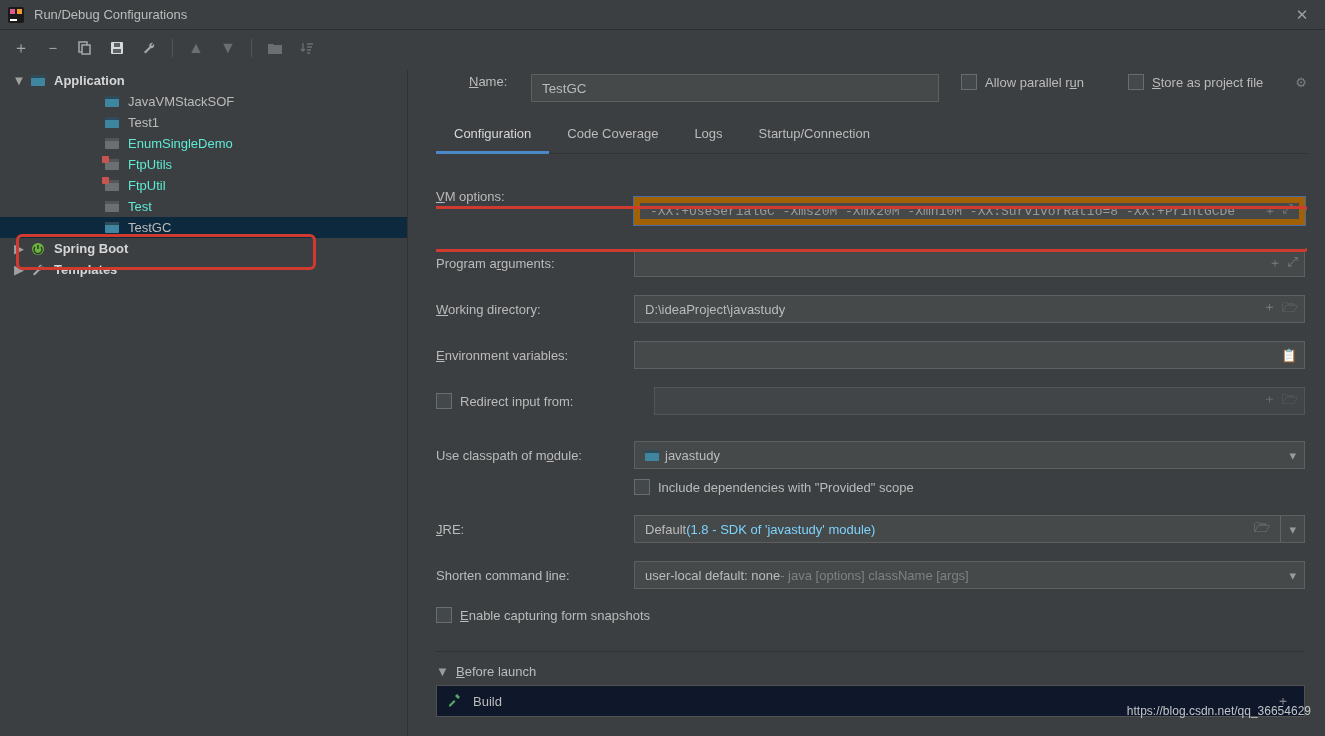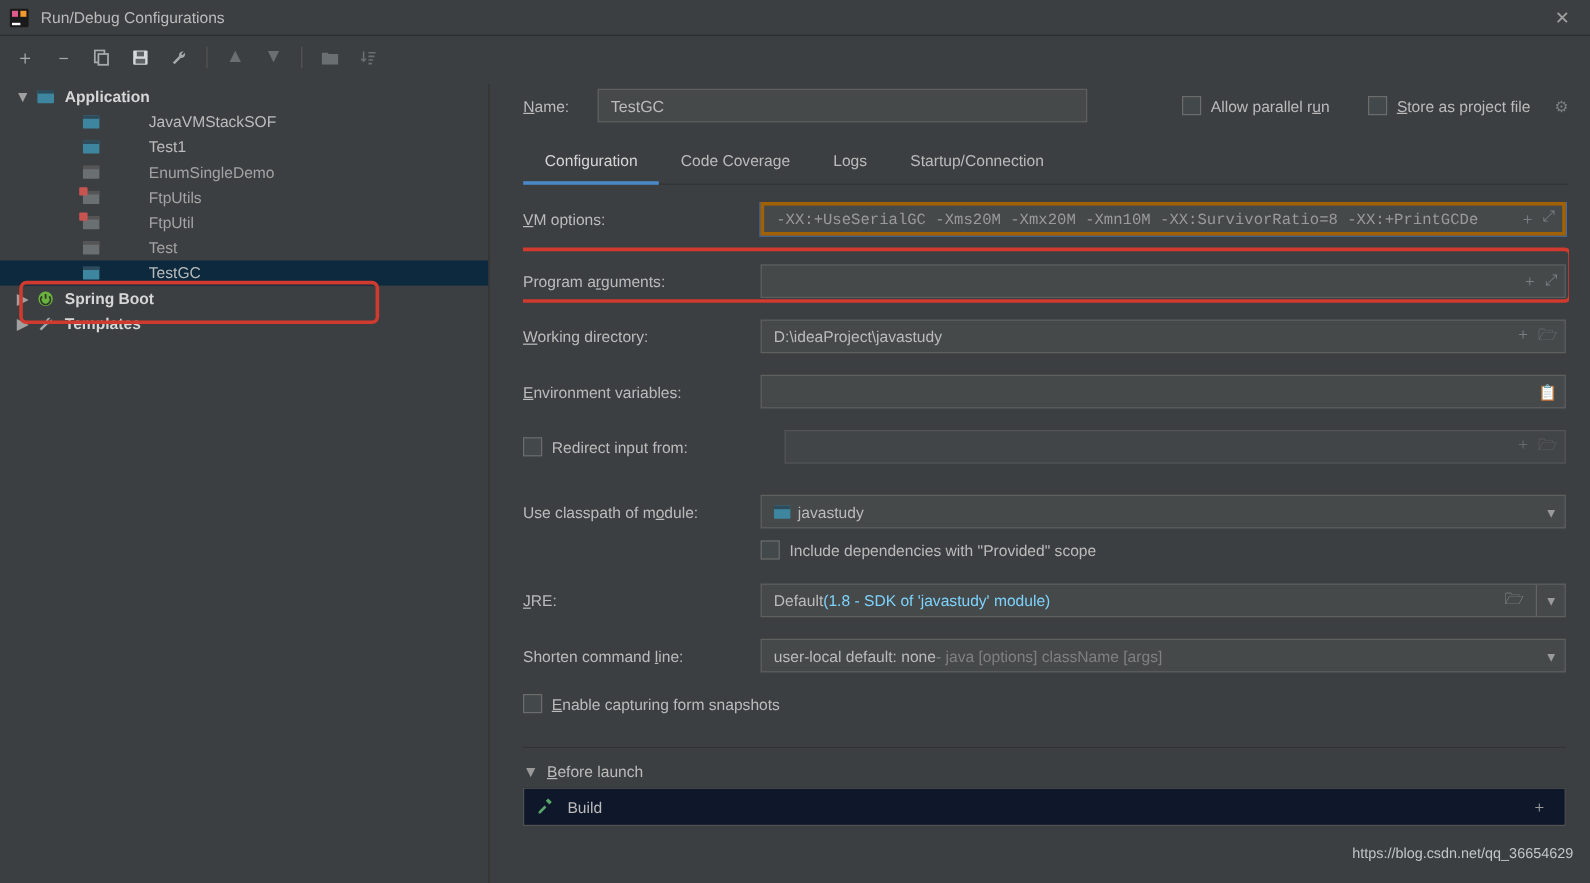--- a/index.html
+++ b/index.html
@@ -10,56 +10,56 @@
   .title-bar .close-btn { width:30px; height:22px; display:flex; align-items:center; justify-content:center; color:#a0a0a0; cursor:pointer; font-size:15px; }
 
   .toolbar-row { display:flex; align-items:center; gap:14px; padding:6px 12px 10px 12px; height:40px; }
   .toolbar-row .tb-icon { width:18px; height:18px; display:flex; align-items:center; justify-content:center; color:#a5a8ad; font-size:16px; cursor:pointer; }
   .toolbar-row .sep { width:1px; height:18px; background:#555; }
 
   .main-area { display:flex; height:calc(100% - 70px); }
   .left-panel { width:408px; border-right:1px solid #323232; overflow:hidden; position:relative; }
   .tree { padding-top:0px; }
   .tree-node { display:flex; align-items:center; padding:3px 6px 3px 12px; font-size:13px; white-space:nowrap; cursor:pointer; }
-  .tree-node.indent2 { padding-left:68px;gap:32px; }
+  .tree-node.indent2 { padding-left:104px; }
   .tree-node .caret { width:14px; display:inline-flex; justify-content:center; color:#a0a0a0; margin-right:4px; }
   .tree-node .cfg-icon { width:16px; height:14px; margin-right:8px; display:inline-flex; align-items:center; justify-content:center; }
   .tree-node .cfg-icon.err { position:relative; }
   .tree-node .cfg-icon.err::after { content:""; position:absolute; top:-2px; left:-2px; width:7px; height:7px; background:#c75450; border-radius:1px; }
   .tree-node .label { color:#bbbbbb; }
   .tree-node .label.bold { font-weight:bold; color:#d6d6d6; }
-  .tree-node .label.dim { color:#a3a3a3; }
+  .tree-node .label.dim { color:#5eead4; }
   .tree-node.selbg { background:#0d293e; }
   .highlight-box { position:absolute; border:3px solid #d13a2e; border-radius:6px; pointer-events:none; }
 
   .right-panel { flex:1; padding:4px 18px 10px 28px; display:flex; flex-direction:column; position:relative; }
-  .name-row { display:flex; align-items:center; margin-bottom:16px; }
+  .name-row { display:flex; align-items:flex-start; margin-bottom:16px;margin-left:33px; }
   .name-row .label { min-width:62px; color:#bbbbbb; }
   .name-row .underline { text-decoration:underline; }
   .name-row .textbox { background:#45494a; border:1px solid #5e6060; color:#bbbbbb; padding:4px 10px; width:408px; height:28px; }
   .chk-row { display:flex; align-items:center; margin-right:20px; }
   .chk { width:16px; height:16px; border:1px solid #6c6c6c; background:#43494a; margin-right:8px; }
   .chk-label { color:#bbbbbb; }
-  .top-right-opts { display:flex; align-items:center; margin-left:auto; gap:12px; }
+  .top-right-opts { display:flex; align-items:center; margin-left:auto; gap:24px; }
   .gear-icon { color:#7a7e82; margin-left:4px; }
 
   .tabs { display:flex; border-bottom:1px solid #323232; margin-bottom:14px; }
   .tab { padding:8px 18px 10px; color:#bbbbbb; cursor:pointer; }
   .tab.active { border-bottom:3px solid #4a88c7; color:#d6d6d6; margin-bottom:-1px; }
 
   .form-body { flex:1; overflow:auto; padding-right:2px; position:relative; }
   .form-row { display:flex; align-items:center; margin-bottom:18px; }
   .form-row .flabel { width:198px; color:#bbbbbb; }
   .form-row .flabel .ul { text-decoration:underline; }
   .form-row .finput { flex:1; height:28px; background:#45494a; border:1px solid #646464; color:#bbbbbb; padding:0 10px; display:flex; align-items:center; position:relative; }
   .form-row .finput.mono { font-family:"Consolas","Courier New",monospace; color:#9a9a9a; }
   .form-row .finput.lightborder { border-color:#5e6060; }
   .form-row .finput .trailing { position:absolute; right:6px; display:flex; gap:6px; color:#7b7e83; }
   .form-row .dotsbtn { width:28px; height:28px; margin-left:6px; background:#4c5052; border:1px solid #5e6060; color:#bbbbbb; display:flex; align-items:center; justify-content:center; cursor:pointer; }
-  .form-row .finput.active { border:3px solid #a16207; box-shadow:0 0 0 1px #466ca2; }
+  .form-row .finput.active { border:6px solid #a16207; box-shadow:0 0 0 1px #466ca2;margin-top:29px; }
   .form-row .dd-arrow { position:absolute; right:8px; color:#9a9a9a; pointer-events:none; }
   .form-row .dd-folder { position:absolute; right:34px; color:#9a9a9a; }
 
   .moduleicon { display:inline-flex; align-items:center; margin-right:6px; }
   .moduleicon svg { width:14px; height:14px; }
 
   .indent-chk-row { display:flex; align-items:center; margin:0 0 20px 198px; }
   .divider { height:1px; background:#323232; margin:28px 0 12px 0; }
   .section-header { display:flex; align-items:center; gap:6px; color:#bbbbbb; margin-bottom:6px; }
   .section-header .caret2 { width:14px; color:#9a9a9a; }

